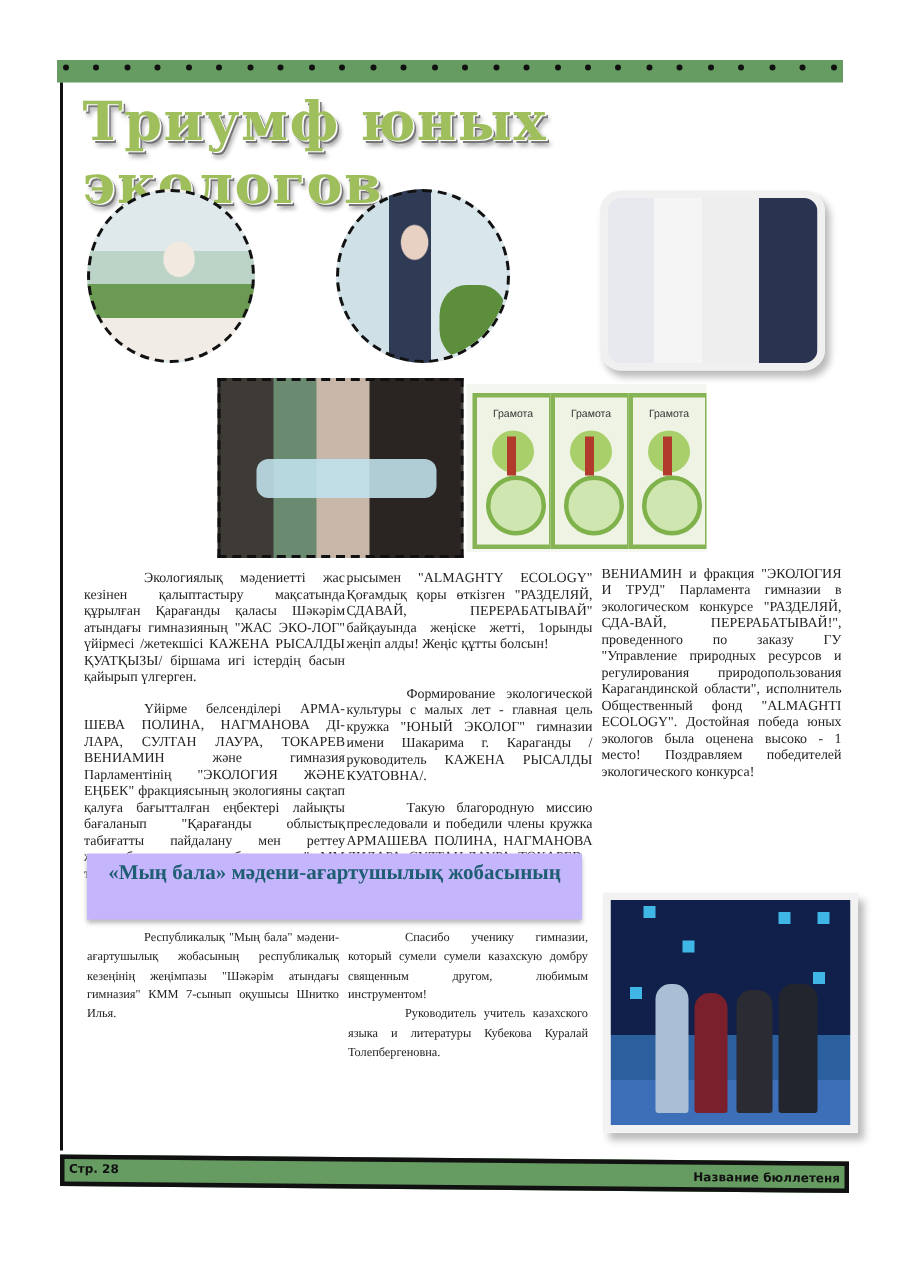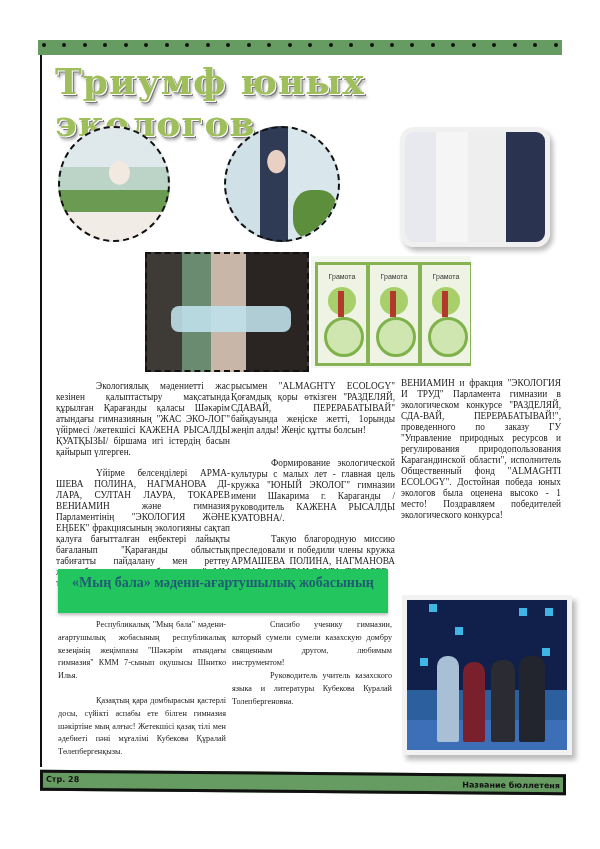--- a/index.html
+++ b/index.html
@@ -40,21 +40,21 @@
   .photo-stage .sq { position:absolute; width:8px; height:8px; background:#3fb6e6; }
   .person { position:absolute; bottom:8px; border-radius:10px 10px 2px 2px; }
 
   .col { position:absolute; font-size:9.3px; line-height:11px; text-align:justify; }
   .col p { margin:0 0 10px 0; text-indent:40px; }
   .col p.cont { text-indent:0; }
   .col-1 { left:56px; top:381px; width:174px; }
   .col-2 { left:231px; top:381px; width:164px; }
   .col-3 { left:401px; top:378px; width:160px; }
 
-  .banner { position:absolute; left:58px; top:569px; width:330px; height:44px; background:#22c55e; box-shadow:0 2px 3px #bbb;
+  .banner { position:absolute; left:58px; top:569px; width:330px; height:44px; background:#c4b5fd; box-shadow:0 2px 3px #bbb;
     text-align:center; font-weight:bold; font-size:14px; line-height:17px; color:#1f5e72; padding-top:5px; box-sizing:border-box; }
 
   .col-4 { left:58px; top:619px; width:168px; font-size:8.2px; line-height:12.8px; }
   .col-5 { left:232px; top:619px; width:160px; font-size:8.2px; line-height:12.8px; }
   .col-4 p, .col-5 p { margin:0 0 12px 0; text-indent:38px; }
 
   .footer { position:absolute; left:40px; top:772px; width:520px; height:15px; background:#669b62; border:3px solid #111; transform:skewY(0.5deg);
     font-family:"DejaVu Sans", sans-serif; font-weight:bold; font-size:8px; color:#111; }
   .footer .pg { position:absolute; left:3px; top:2px; }
   .footer .nm { position:absolute; right:3px; top:4px; }
@@ -133,21 +133,20 @@
 <div class="col col-3">
   <p class="cont">ВЕНИАМИН и фракция "ЭКОЛОГИЯ И ТРУД" Парламента гимназии в экологическом конкурсе "РАЗДЕЛЯЙ, СДА-ВАЙ, ПЕРЕРАБАТЫВАЙ!", проведенного по заказу ГУ "Управление природных ресурсов и регулирования природопользования Карагандинской области", исполнитель Общественный фонд "ALMAGHTI ECOLOGY". Достойная победа юных экологов была оценена высоко - 1 место! Поздравляем победителей экологического конкурса!</p>
 </div>
 
 <div class="banner">
   <div>«Мың бала» мәдени-ағартушылық жобасының</div>
 </div>
 
 <div class="col col-4">
   <p>Республикалық "Мың бала" мәдени-ағартушылық жобасының республикалық кезеңінің жеңімпазы "Шәкәрім атындағы гимназия" КММ 7-сынып оқушысы Шнитко Илья.</p>
-  <p>Қазақтың қара домбырасын қастерлі досы, сүйікті аспабы ете білген гимназия шәкіртіне мың алғыс! Жетекшісі қазақ тілі мен әдебиеті пәні мұғалімі Кубекова Құралай Төлепбергенқызы.</p>
 </div>
 <div class="col col-5">
   <p style="margin-bottom:0;">Спасибо ученику гимназии, который сумели сумели казахскую домбру священным другом, любимым инструментом!</p>
   <p>Руководитель учитель казахского языка и литературы Кубекова Куралай Толепбергеновна.</p>
 </div>
 
 <div class="photo photo-stage">
   <div class="sq" style="left:22px;top:4px;"></div>
   <div class="sq" style="left:112px;top:8px;"></div>
   <div class="sq" style="left:138px;top:8px;"></div>

